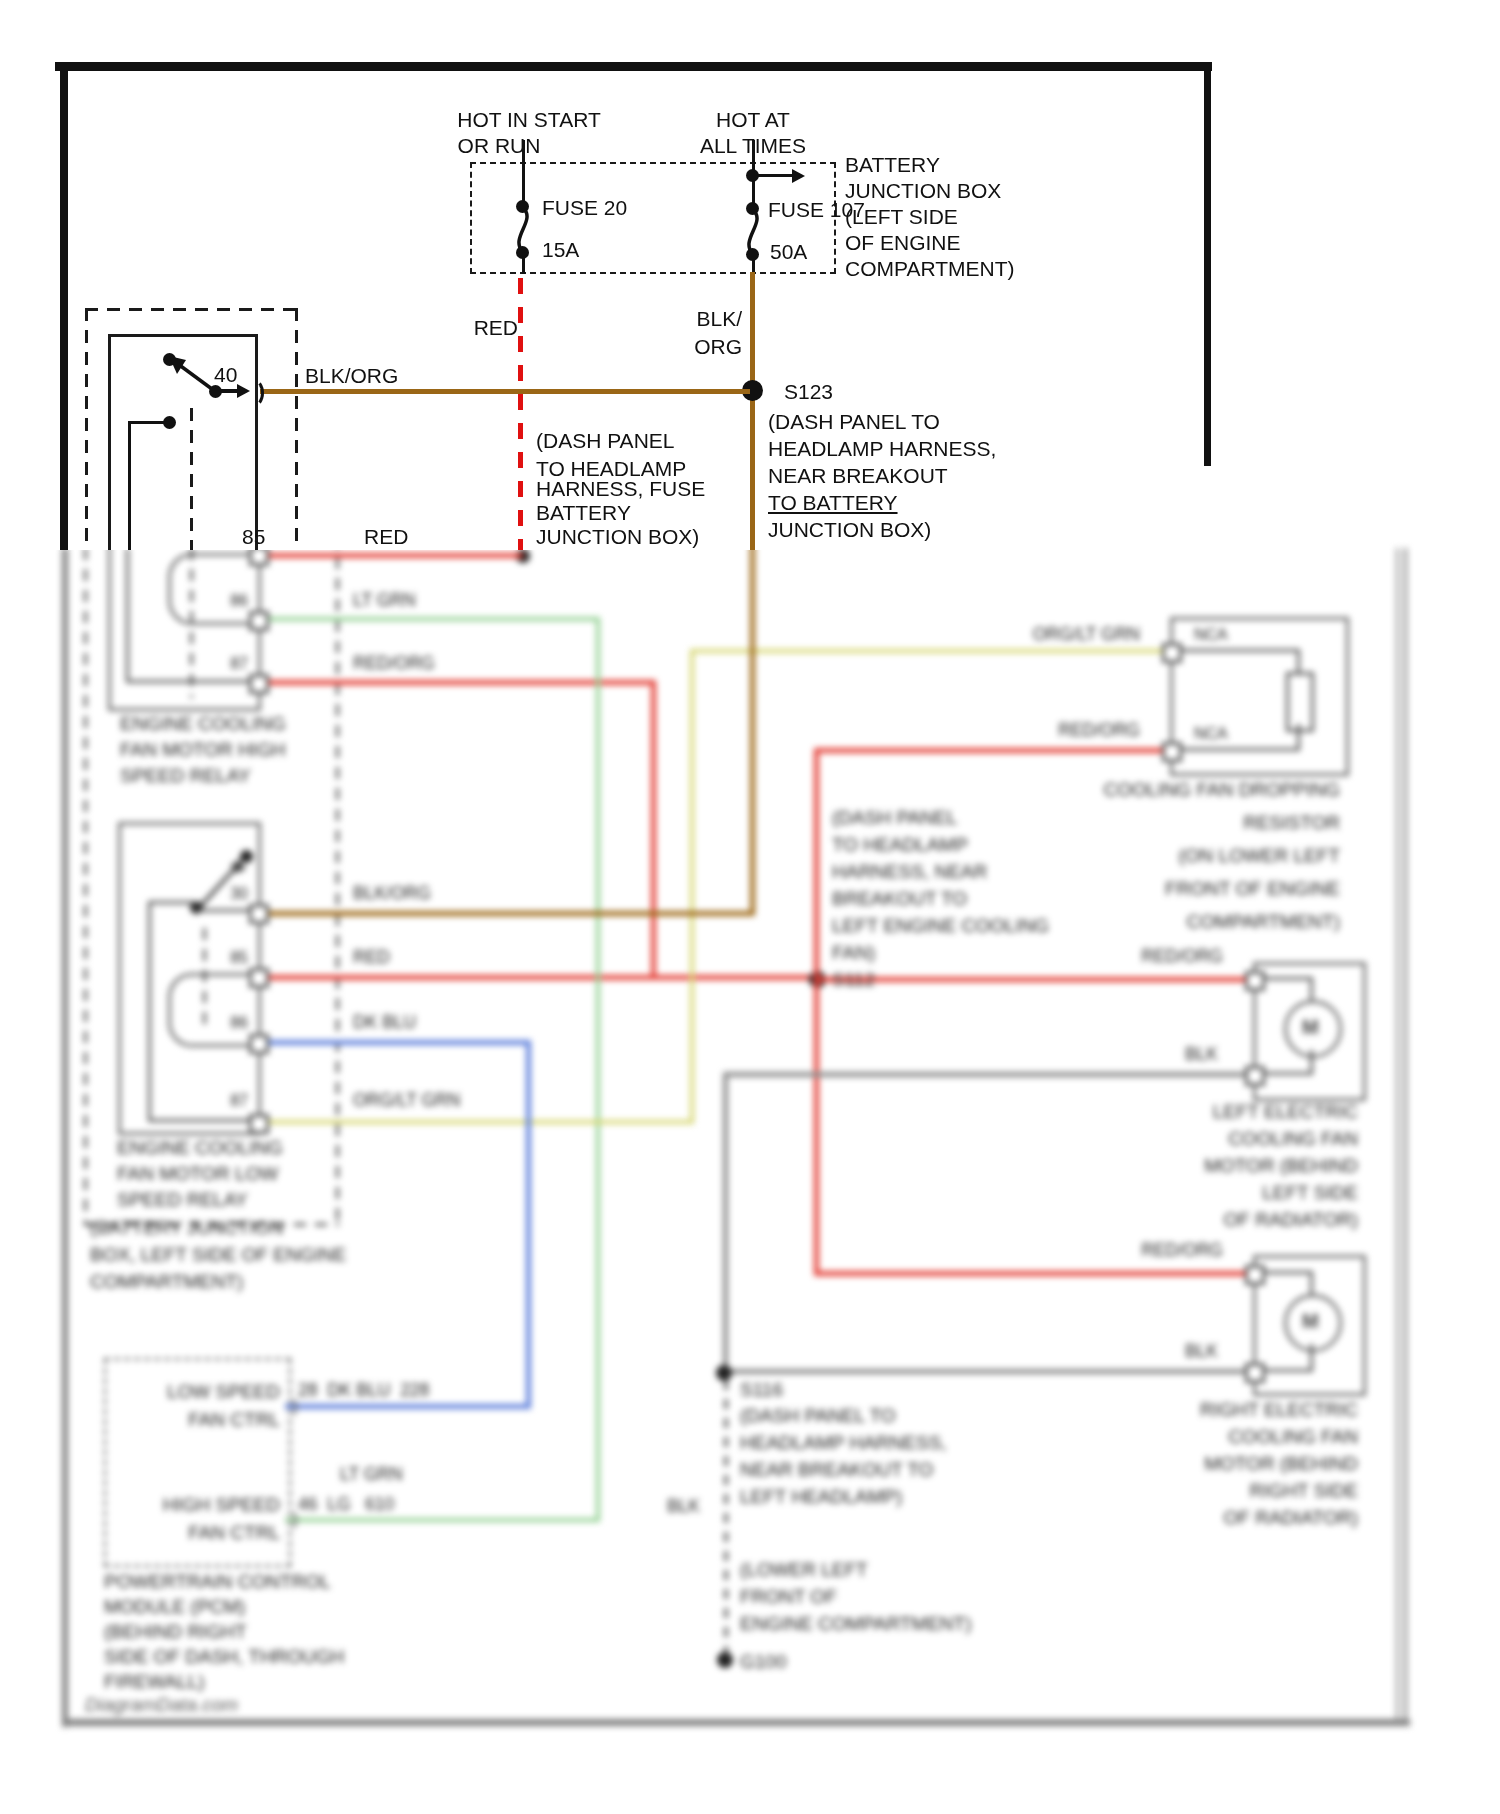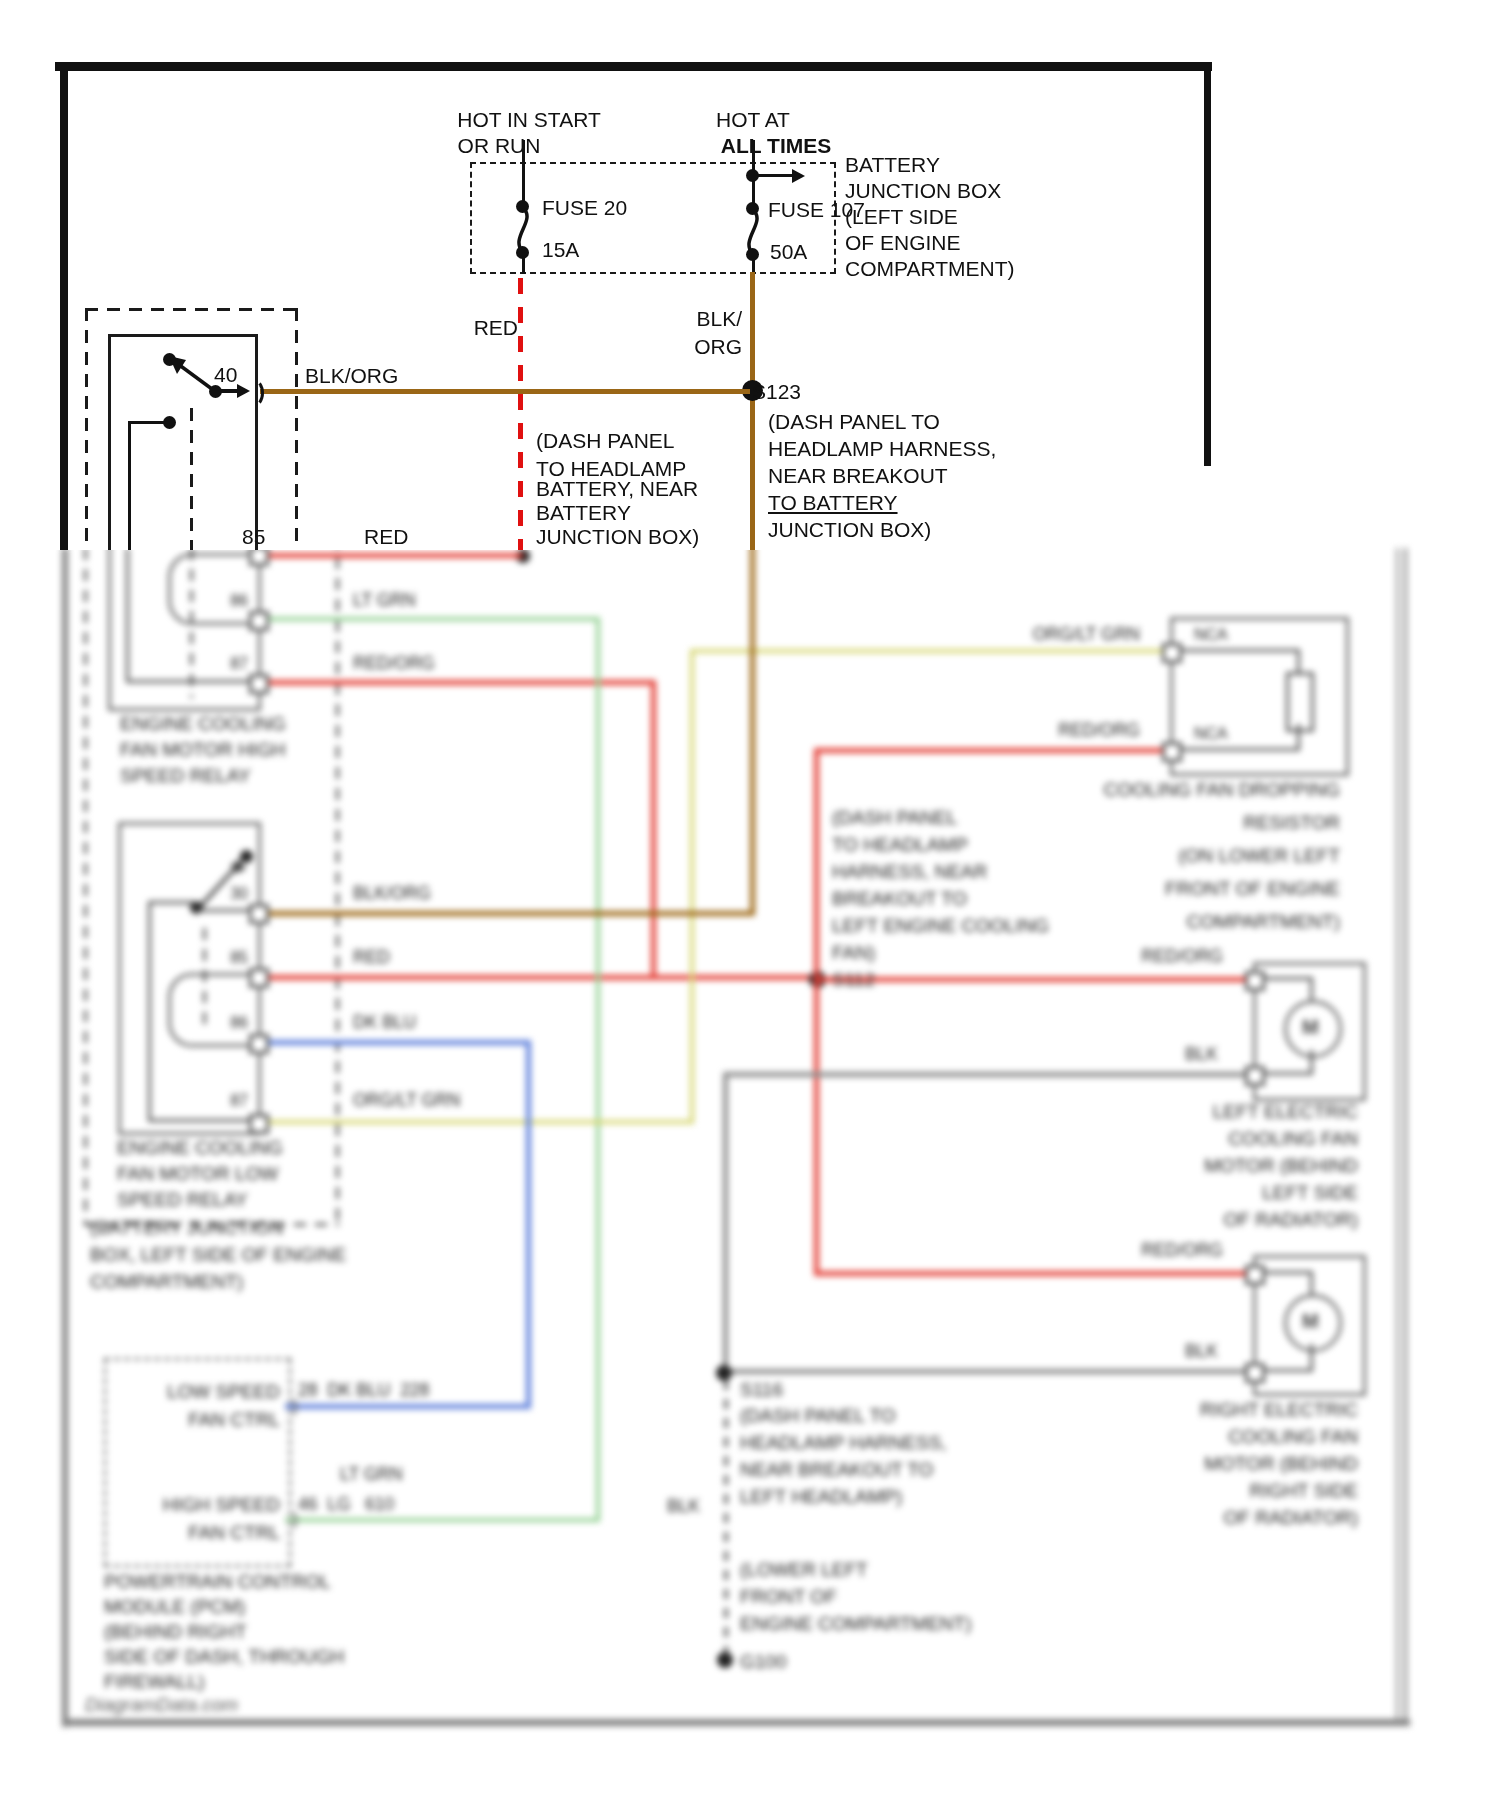--- a/index.html
+++ b/index.html
@@ -237,21 +237,21 @@
 
   <div id="sharpbg"></div>
 
   <div class="abs z3" style="left:55px;top:62px;width:1157px;height:9px;background:#111;"></div>
   <div class="abs z3" style="left:60px;top:62px;width:8px;height:488px;background:#111;"></div>
   <div class="abs z3" style="left:1204px;top:62px;width:7px;height:404px;background:#111;"></div>
 
   <div class="t t21 ctr z3" style="left:529px;top:107px;">HOT IN START</div>
   <div class="t t21 ctr z3" style="left:499px;top:133px;">OR RUN</div>
   <div class="t t21 ctr z3" style="left:753px;top:107px;">HOT AT</div>
-  <div class="t t21 ctr z3" style="left:776px;top:133px;font-weight:bold;">ALL TIMES</div>
+  <div class="t t21 ctr z3" style="left:753px;top:133px;">ALL TIMES</div>
 
   <div class="abs z3" style="left:470px;top:162px;width:362px;height:108px;border:2.5px dashed #1a1a1a;"></div>
 
   <div class="abs z3" style="left:521.5px;top:140px;width:3px;height:66px;background:#111;"></div>
   <div class="dot z3" style="left:516px;top:200px;width:13px;height:13px;"></div>
   <svg class="abs z3" style="left:511px;top:208px;" width="24" height="44" viewBox="0 0 24 44">
     <path d="M12,0 C26,12 -2,30 12,44" stroke="#111" stroke-width="3.5" fill="none"></path>
   </svg>
   <div class="dot z3" style="left:516px;top:246px;width:13px;height:13px;"></div>
   <div class="abs z3" style="left:521.5px;top:254px;width:3px;height:20px;background:#111;"></div>
@@ -277,30 +277,30 @@
   <div class="t t21 z3" style="left:845px;top:230px;">OF ENGINE</div>
   <div class="t t21 z3" style="left:845px;top:256px;">COMPARTMENT)</div>
 
   <div class="reddash z3" style="left:518px;top:278px;height:272px;"></div>
   <div class="t t21 z3" style="right:982px;top:315px;">RED</div>
 
   <div class="wire z3" style="left:750px;top:272px;width:5px;height:278px;background:#9a6616;"></div>
   <div class="t t21 z3" style="right:758px;top:306px;">BLK/</div>
   <div class="t t21 z3" style="right:758px;top:334px;">ORG</div>
   <div class="dot z3" style="left:742px;top:380px;width:21px;height:21px;"></div>
-  <div class="t t21 z3" style="left:752px;top:379px;text-align:right;">S123</div>
+  <div class="t t21 z3" style="left:784px;top:379px;text-align:right;">S123</div>
   <div class="t t21 z3" style="left:768px;top:409px;">(DASH PANEL TO</div>
   <div class="t t21 z3" style="left:768px;top:436px;">HEADLAMP HARNESS,</div>
   <div class="t t21 z3" style="left:768px;top:463px;">NEAR BREAKOUT</div>
   <div class="t t21 z3" style="left:768px;top:490px;text-decoration:underline;">TO BATTERY</div>
   <div class="t t21 z3" style="left:768px;top:517px;">JUNCTION BOX)</div>
 
   <div class="t t21 z3" style="left:536px;top:428px;">(DASH PANEL</div>
   <div class="t t21 z3" style="left:536px;top:456px;">TO HEADLAMP</div>
-  <div class="t t21 z3" style="left:536px;top:476px;">BATTERY, NEAR</div>
+  <div class="t t21 z3" style="left:536px;top:476px;">HARNESS, FUSE</div>
   <div class="t t21 z3" style="left:536px;top:500px;">BATTERY</div>
   <div class="t t21 z3" style="left:536px;top:524px;">JUNCTION BOX)</div>
 
   <div class="wire z3" style="left:260px;top:389px;width:490px;height:5px;background:#9a6616;"></div>
   <div class="t t21 z3" style="left:305px;top:363px;">BLK/ORG</div>
 
   <div class="dhb z3" style="left:85px;top:308px;width:212px;"></div>
   <div class="dvb z3" style="left:85px;top:308px;height:242px;"></div>
   <div class="dvb z3" style="left:295px;top:308px;height:242px;"></div>
 

